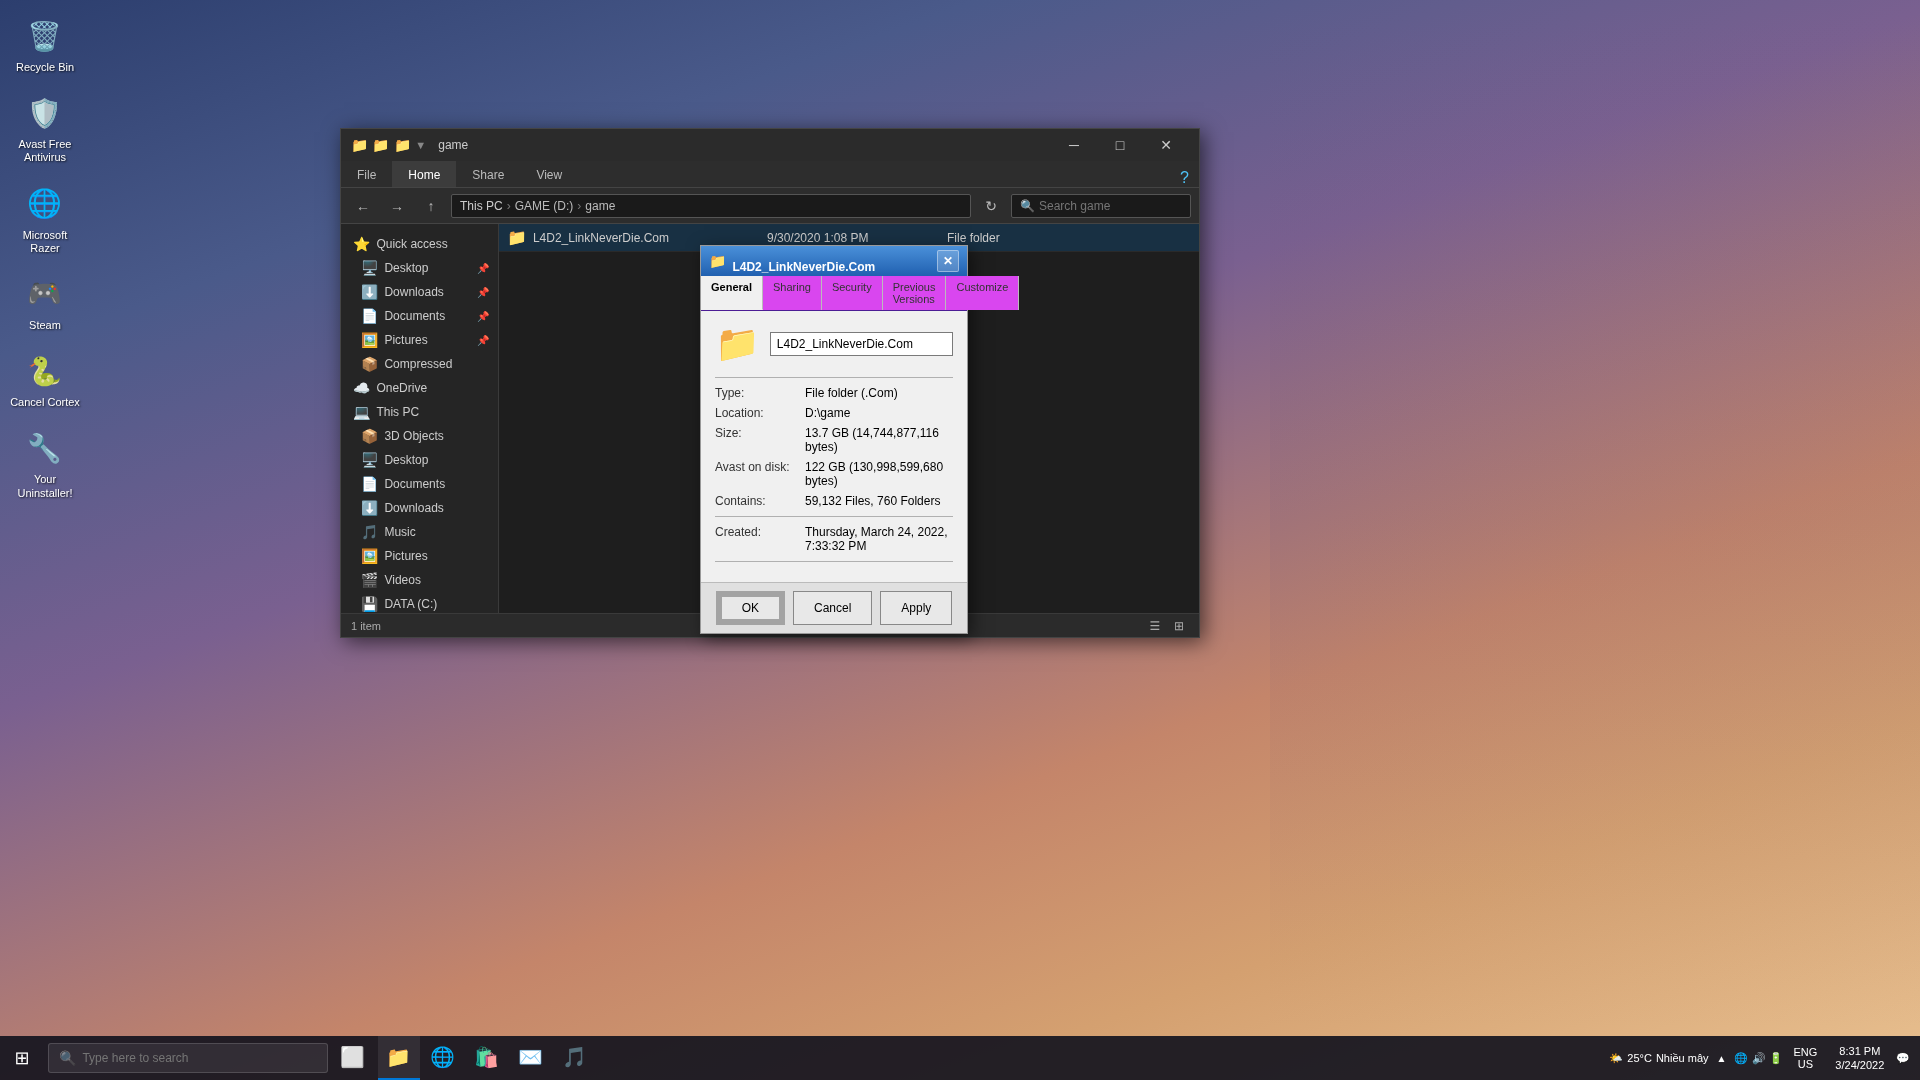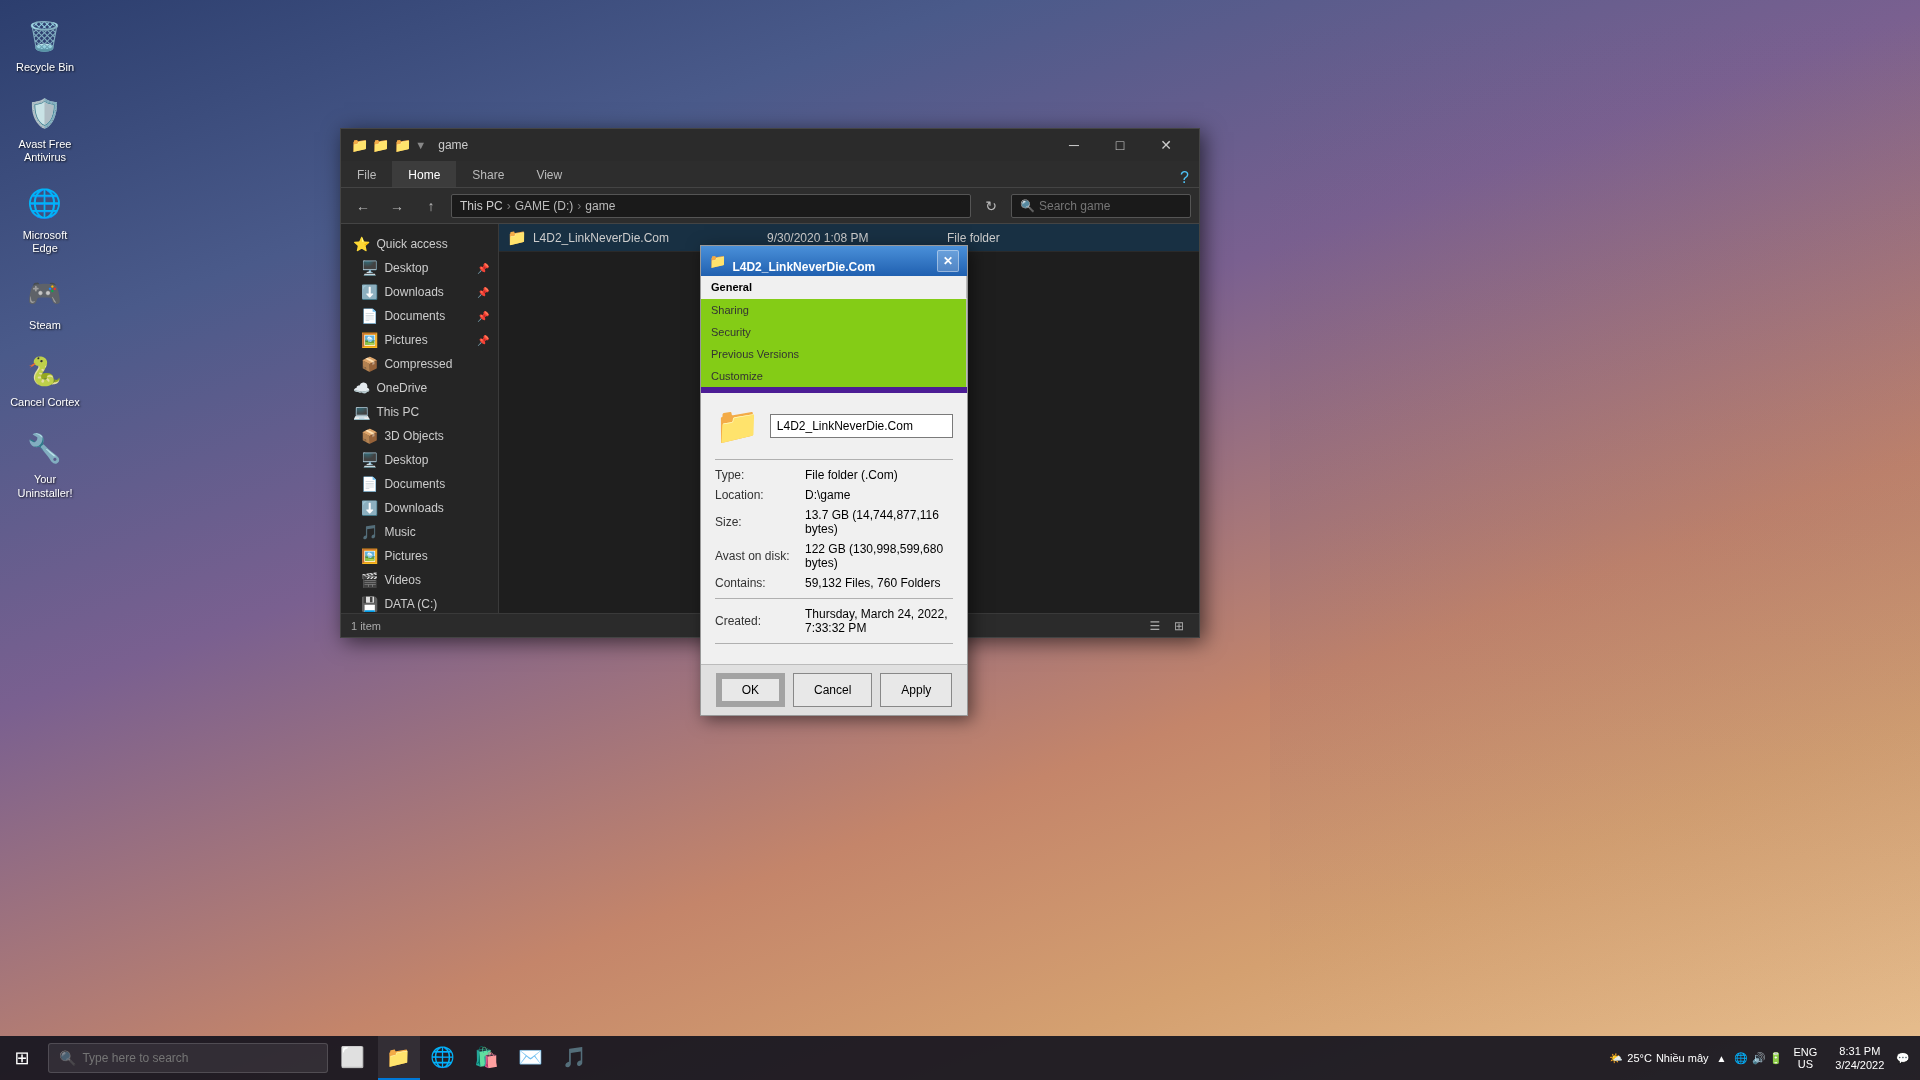--- a/index.html
+++ b/index.html
@@ -477,30 +477,29 @@
       cursor: pointer;
       color: white;
       font-size: 12px;
       font-weight: bold;
     }
 
     
     .dialog-tabs {
       display: flex;
       background: #ddd;
-      border-bottom: 6px solid #4c1d95;
-      flex-direction: column;
+      border-bottom: 1px solid #4c1d95;
     }
     .dialog-tab {
       padding: 5px 10px;
       font-size: 11px;
       cursor: pointer;
       color: #333;
       border-right: 1px solid #bbb;
-      background: #84cc16;
+      background: #d946ef;
     }
     .dialog-tab.active {
       background: #f0f0f0;
       border-bottom: 1px solid #f0f0f0;
       font-weight: 600;
       color: #000;
     }
 
     
     .dialog-content {
@@ -529,21 +528,20 @@
     }
     .dialog-divider {
       height: 1px;
       background: #b0b0b0;
       margin: 8px 0;
     }
     .dialog-row {
       display: flex;
       margin-bottom: 6px;
       font-size: 12px;
-      align-items: center;
     }
     .dialog-label {
       color: #333;
       width: 90px;
       flex-shrink: 0;
       font-weight: 500;
     }
     .dialog-value {
       color: #000;
       flex: 1;
@@ -624,21 +622,21 @@
   <div class="desktop-icon">
     <div class="icon-img">🗑️</div>
     <div class="icon-label">Recycle Bin</div>
   </div>
   <div class="desktop-icon">
     <div class="icon-img">🛡️</div>
     <div class="icon-label">Avast Free Antivirus</div>
   </div>
   <div class="desktop-icon">
     <div class="icon-img">🌐</div>
-    <div class="icon-label">Microsoft Edge</div>
+    <div class="icon-label">Microsoft Razer</div>
   </div>
   <div class="desktop-icon">
     <div class="icon-img">🎮</div>
     <div class="icon-label">Steam</div>
   </div>
   <div class="desktop-icon">
     <div class="icon-img">🐍</div>
     <div class="icon-label">Cancel Cortex</div>
   </div>
   <div class="desktop-icon">

